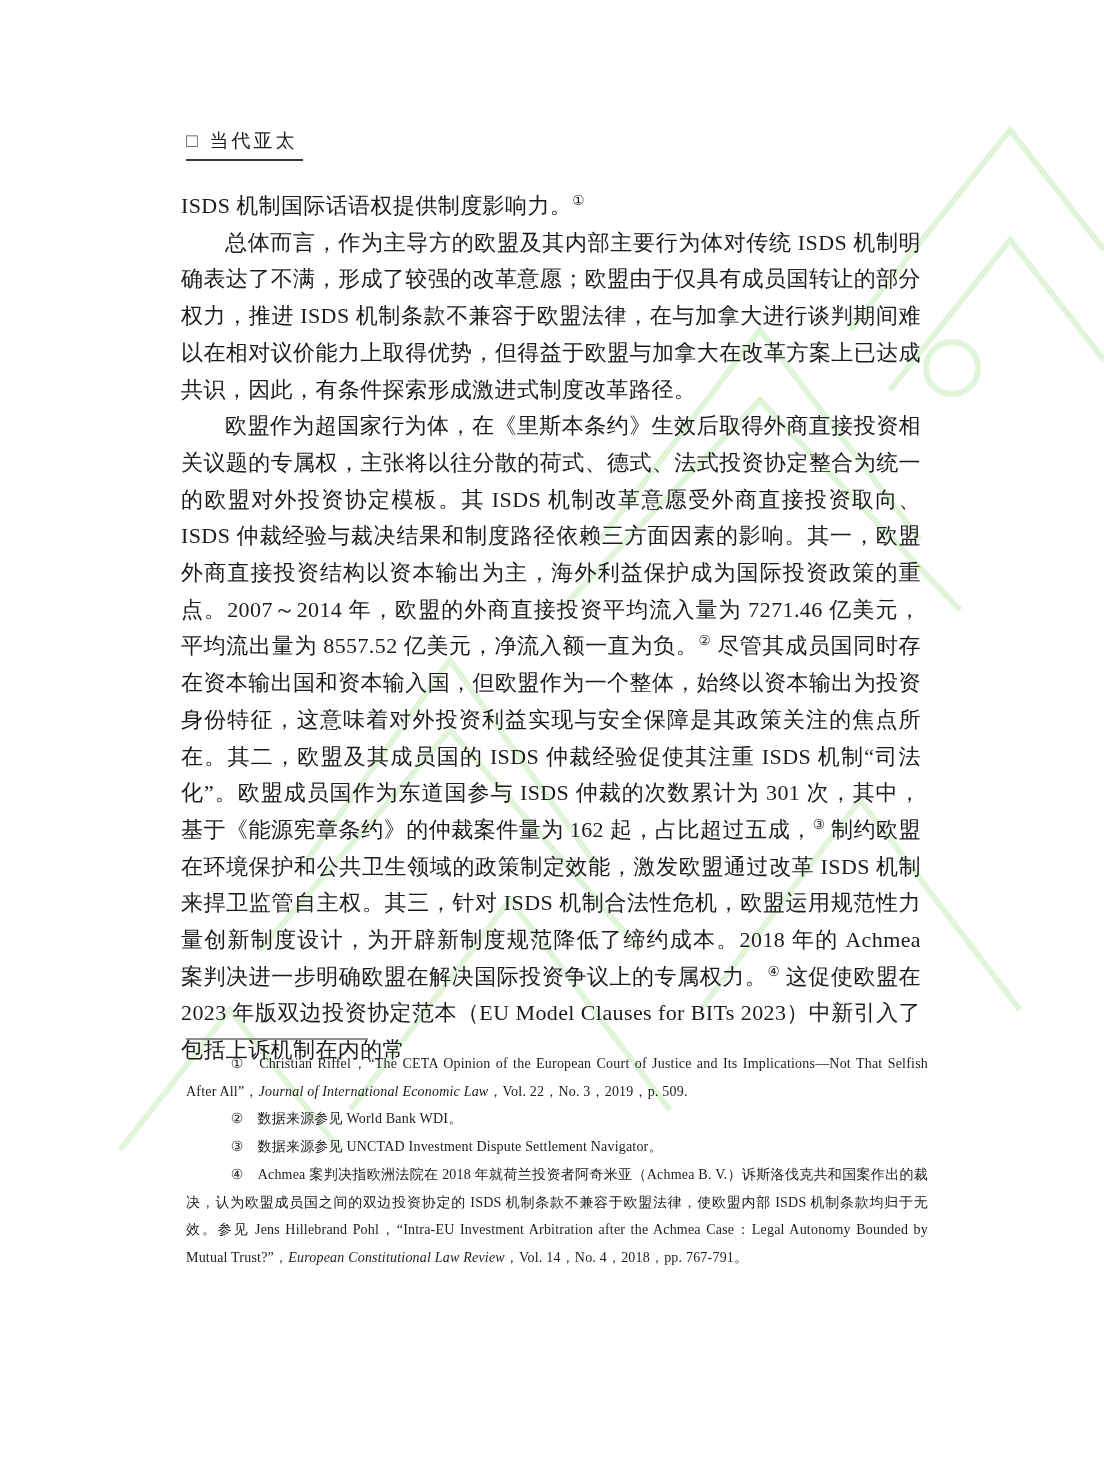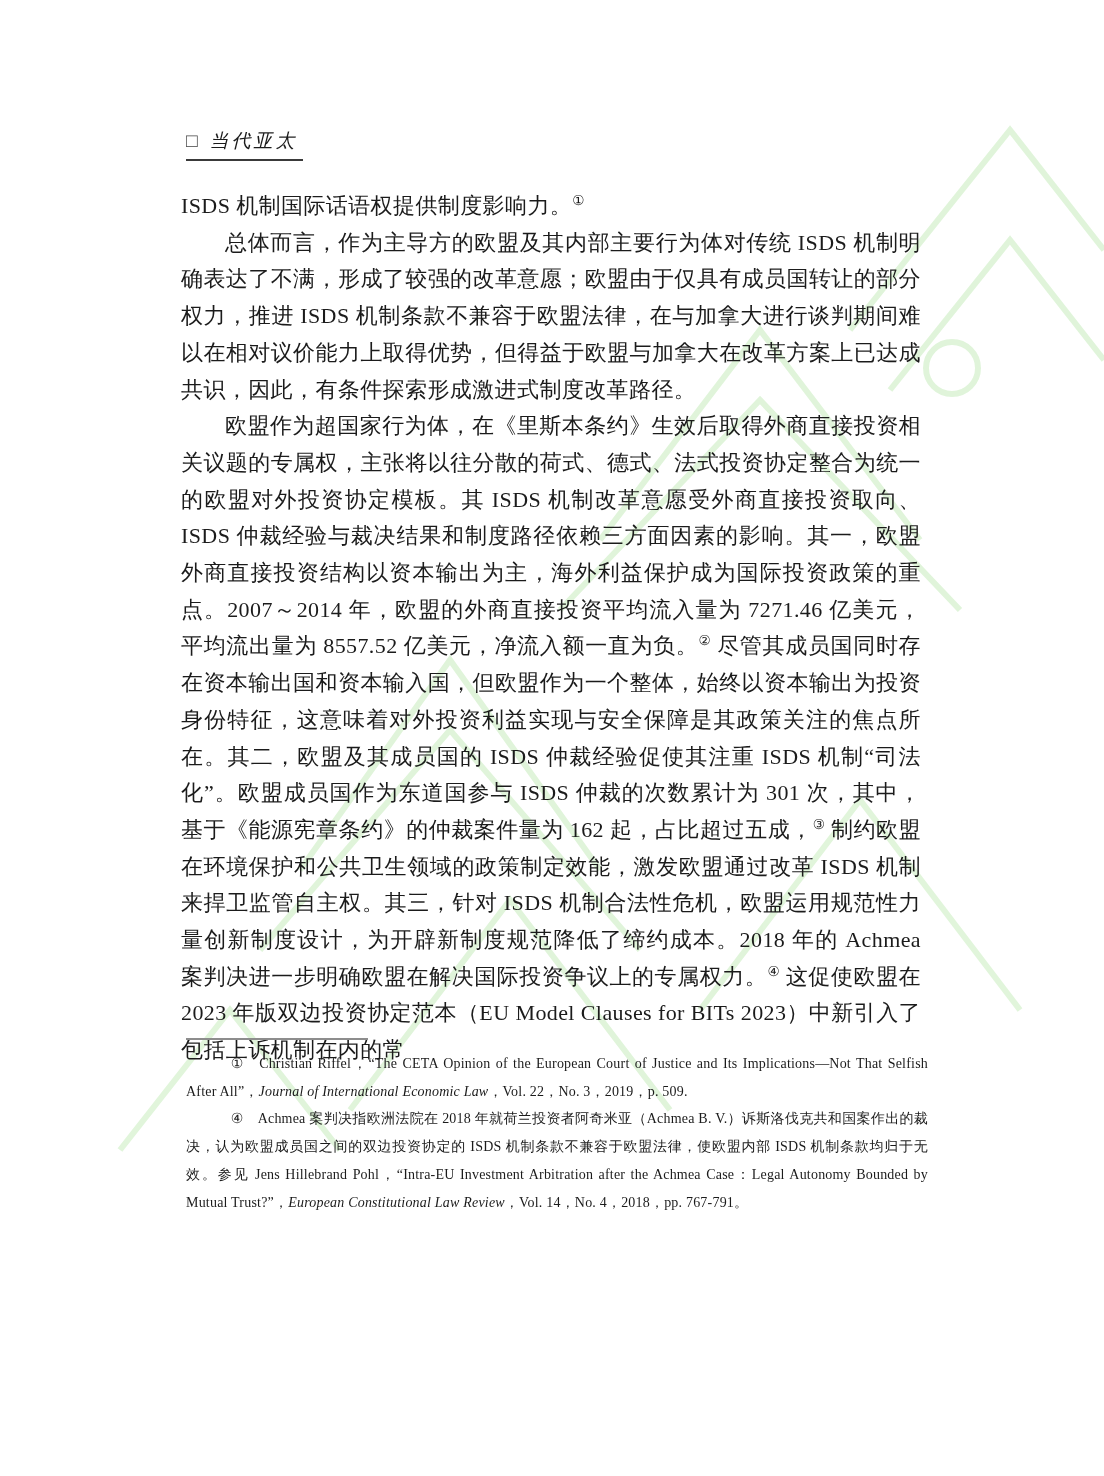--- a/index.html
+++ b/index.html
@@ -15,21 +15,20 @@
   
   .watermark{position:absolute;left:0;top:0;width:1104px;height:1476px;pointer-events:none;}
   
   .journal-header{
     position:absolute;left:186px;top:130px;
     display:inline-block;
     border-bottom:2px solid #3a3a3a;
     padding:0 6px 7px 0;
     font-size:19px;line-height:22px;
     white-space:nowrap;
-    font-style:italic;
   }
   .journal-box{
     display:inline-block;
     font-size:19px;color:#444;
     margin-right:12px;
   }
   .journal-name{letter-spacing:3px;}
   
   .article-body{
     position:absolute;left:181px;top:188px;width:740px;
@@ -99,18 +98,20 @@
   <div class="article-body">
       <p class="para">ISDS 机制国际话语权提供制度影响力。<sup class="fnref">①</sup></p>
       <p class="para indent">总体而言，作为主导方的欧盟及其内部主要行为体对传统 ISDS 机制明确表达了不满，形成了较强的改革意愿；欧盟由于仅具有成员国转让的部分权力，推进 ISDS 机制条款不兼容于欧盟法律，在与加拿大进行谈判期间难以在相对议价能力上取得优势，但得益于欧盟与加拿大在改革方案上已达成共识，因此，有条件探索形成激进式制度改革路径。</p>
       <p class="para indent">欧盟作为超国家行为体，在《里斯本条约》生效后取得外商直接投资相关议题的专属权，主张将以往分散的荷式、德式、法式投资协定整合为统一的欧盟对外投资协定模板。其 ISDS 机制改革意愿受外商直接投资取向、ISDS 仲裁经验与裁决结果和制度路径依赖三方面因素的影响。其一，欧盟外商直接投资结构以资本输出为主，海外利益保护成为国际投资政策的重点。2007～2014 年，欧盟的外商直接投资平均流入量为 7271.46 亿美元，平均流出量为 8557.52 亿美元，净流入额一直为负。<sup class="fnref">②</sup> 尽管其成员国同时存在资本输出国和资本输入国，但欧盟作为一个整体，始终以资本输出为投资身份特征，这意味着对外投资利益实现与安全保障是其政策关注的焦点所在。其二，欧盟及其成员国的 ISDS 仲裁经验促使其注重 ISDS 机制“司法化”。欧盟成员国作为东道国参与 ISDS 仲裁的次数累计为 301 次，其中，基于《能源宪章条约》的仲裁案件量为 162 起，占比超过五成，<sup class="fnref">③</sup> 制约欧盟在环境保护和公共卫生领域的政策制定效能，激发欧盟通过改革 ISDS 机制来捍卫监管自主权。其三，针对 ISDS 机制合法性危机，欧盟运用规范性力量创新制度设计，为开辟新制度规范降低了缔约成本。2018 年的 Achmea 案判决进一步明确欧盟在解决国际投资争议上的专属权力。<sup class="fnref">④</sup> 这促使欧盟在 2023 年版双边投资协定范本（EU Model Clauses for BITs 2023）中新引入了包括上诉机制在内的常</p>
     </div>
 
   <div class="footnote-area">
     <div class="fn-rule"></div>
     <div class="footnotes">
         <p class="footnote"><span class="fn-marker">①</span><span>Christian Riffel，“The CETA Opinion of the European Court of Justice and Its Implications—Not That Selfish After All”，</span><em>Journal of International Economic Law</em><span>，Vol. 22，No. 3，2019，p. 509.</span></p>
+        <p class="footnote"><span class="fn-marker">②</span><span>数据来源参见 World Bank WDI。</span></p>
+        <p class="footnote"><span class="fn-marker">③</span><span>数据来源参见 UNCTAD Investment Dispute Settlement Navigator。</span></p>
         <p class="footnote"><span class="fn-marker">④</span><span>Achmea 案判决指欧洲法院在 2018 年就荷兰投资者阿奇米亚（Achmea B. V.）诉斯洛伐克共和国案作出的裁决，认为欧盟成员国之间的双边投资协定的 ISDS 机制条款不兼容于欧盟法律，使欧盟内部 ISDS 机制条款均归于无效。参见 Jens Hillebrand Pohl，“Intra-EU Investment Arbitration after the Achmea Case：Legal Autonomy Bounded by Mutual Trust?”，</span><em>European Constitutional Law Review</em><span>，Vol. 14，No. 4，2018，pp. 767-791。</span></p>
       </div>
   </div>
 
 
 </div>
 
 </body></html>

